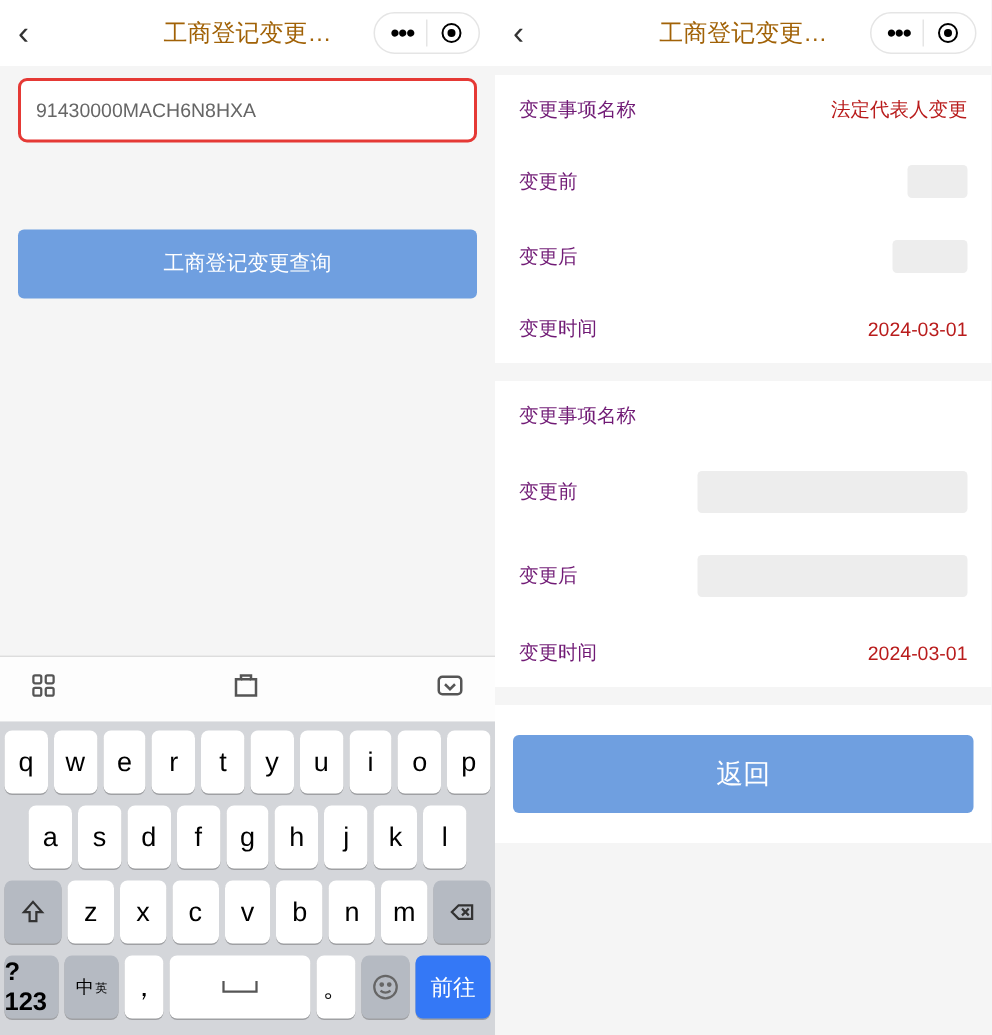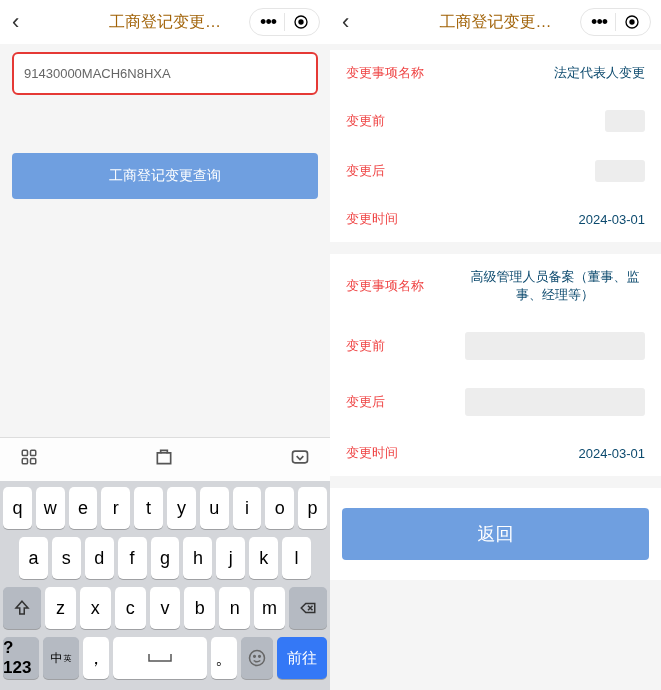--- a/index.html
+++ b/index.html
@@ -84,22 +84,22 @@
     }
     .details-list { background: #fff; margin-top: 6px; }
     .detail-row {
       display: flex;
       justify-content: space-between;
       align-items: center;
       padding: 14px 16px;
       font-size: 13px;
     }
     .detail-row + .detail-row { }
-    .detail-label { color: #ef4444; }
-    .detail-value { color: #0c4a6e; text-align: center; max-width: 180px; }
+    .detail-label { color: #701a75; }
+    .detail-value { color: #b91c1c; text-align: left; max-width: 180px; }
     .redacted {
       background: #ededed;
       border-radius: 3px;
       height: 22px;
     }
     .redacted.sm { width: 40px; }
     .redacted.md { width: 50px; }
     .redacted.lg { width: 180px; height: 28px; }
     .details-block { background: #fff; margin-top: 12px; }
     .return-btn-wrap { padding: 20px 12px; background: #fff; margin-top: 12px; }
@@ -302,21 +302,20 @@
     </div>
     <div class="detail-row">
       <span class="detail-label">变更时间</span>
       <span class="detail-value">2024-03-01</span>
     </div>
   </div>
 
   <div class="details-block">
     <div class="detail-row">
       <span class="detail-label">变更事项名称</span>
-      <span class="detail-value">高级管理人员备案（董事、监事、经理等）</span>
     </div>
     <div class="detail-row">
       <span class="detail-label">变更前</span>
       <span class="redacted lg"></span>
     </div>
     <div class="detail-row">
       <span class="detail-label">变更后</span>
       <span class="redacted lg"></span>
     </div>
     <div class="detail-row">

